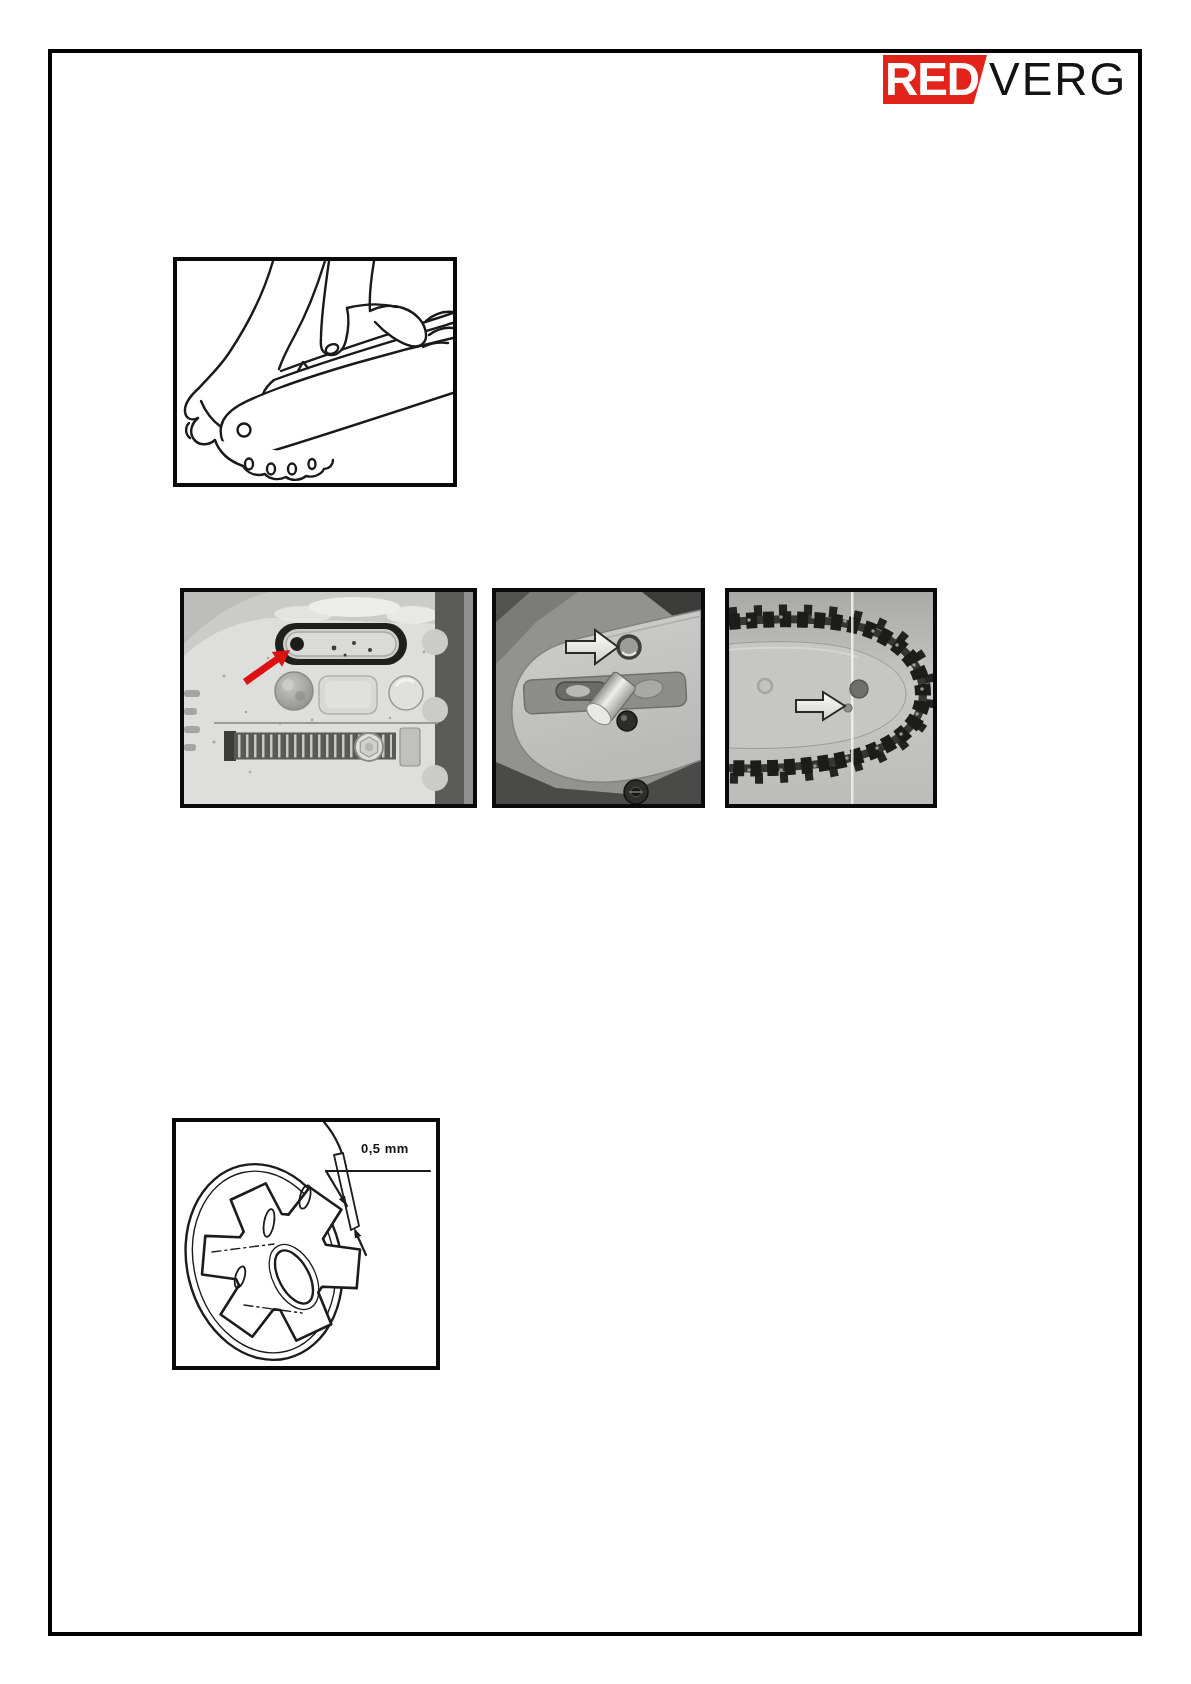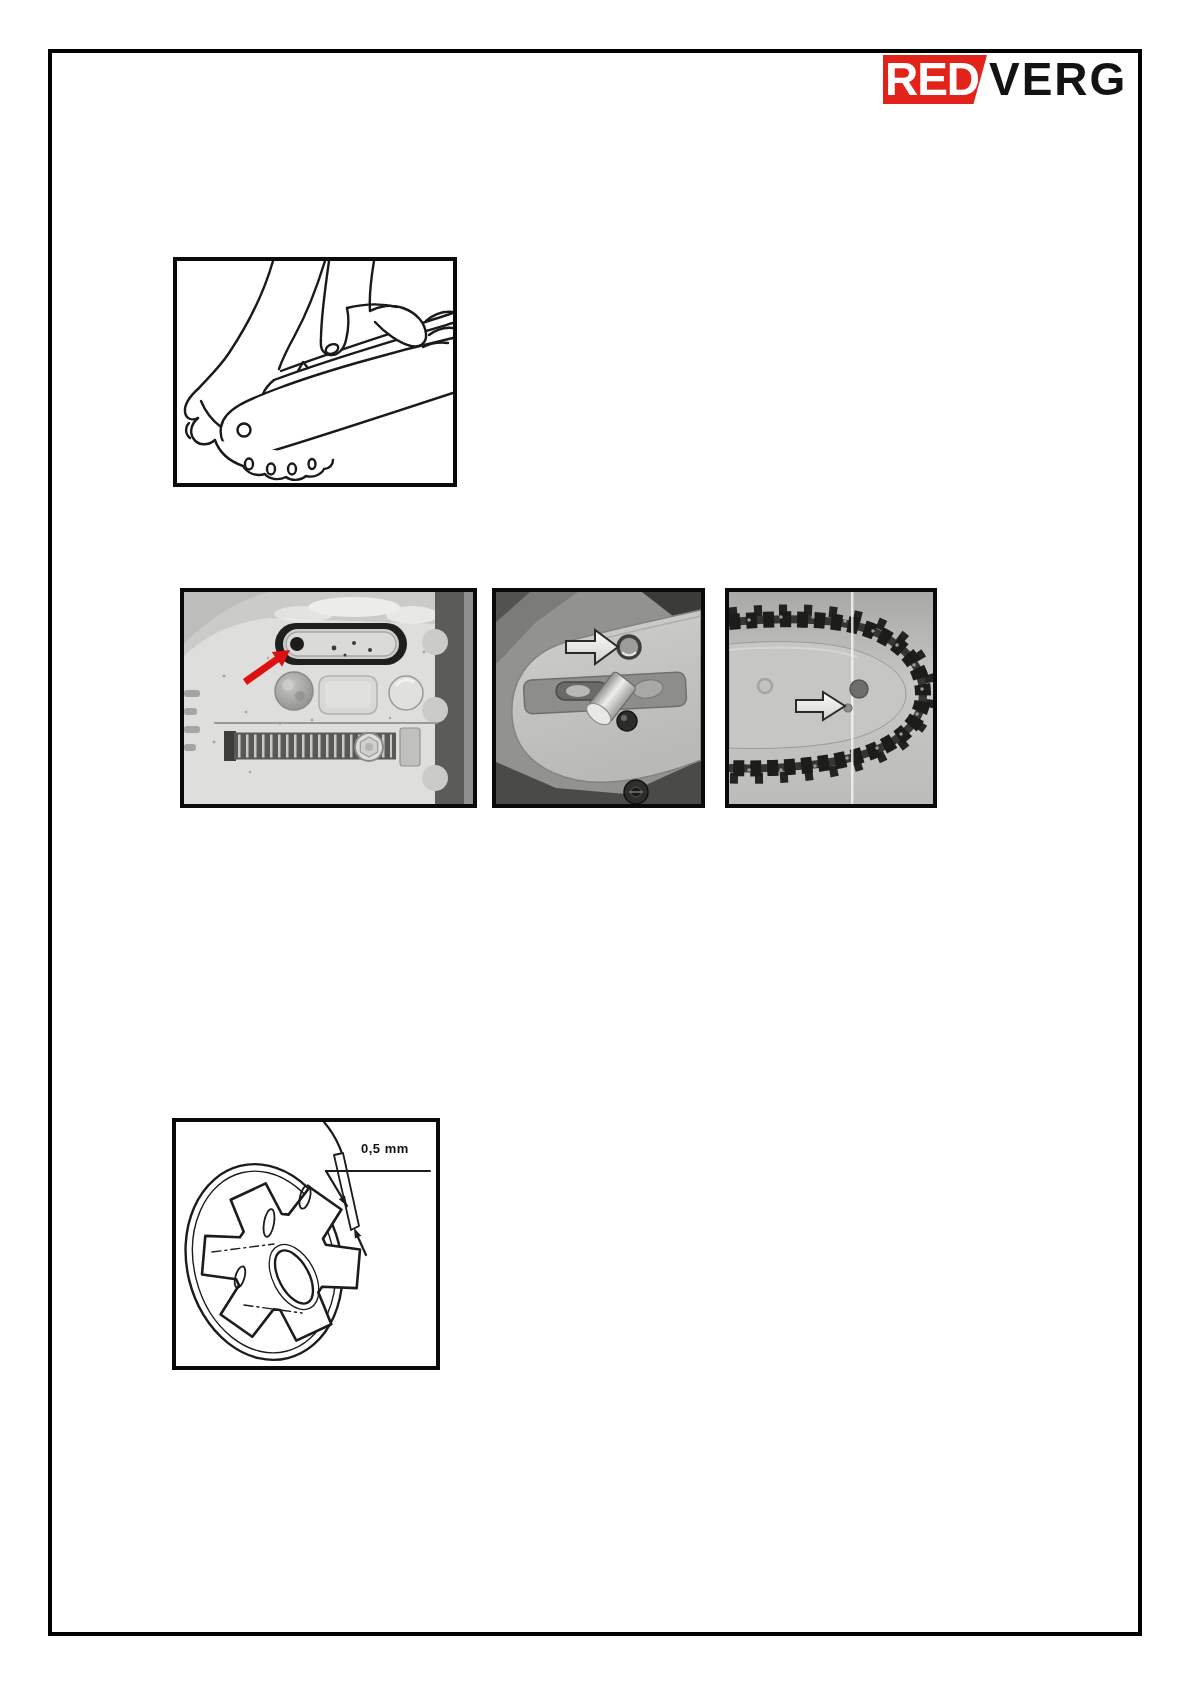--- a/index.html
+++ b/index.html
@@ -15,21 +15,21 @@
   .logo{position:absolute;left:883px;top:55px;height:49px;display:flex;align-items:stretch;}
   .logo-red{
     width:104px;display:flex;align-items:center;justify-content:center;
     clip-path:polygon(0 0,100% 0,87% 100%,0 100%);
   }
   .logo-red span{
     color:#fff;font-size:46px;font-weight:bold;letter-spacing:-1px;
     line-height:49px;transform:translateX(-3px);
   }
   .logo-black{
-    color:#131313;font-size:46px;font-weight:bold;letter-spacing:2px;
+    color:#131313;font-size:46px;font-weight:normal;letter-spacing:2px;
     line-height:49px;margin-left:2px;
   }
   
   .frame{
     position:absolute;box-sizing:border-box;border:4px solid #0a0a0a;
     background:#fff;overflow:hidden;
   }
   #fig-bar-check{left:173px;top:257px;width:284px;height:230px;}
   #photo-oil   {left:180px;top:588px;width:297px;height:220px;}
   #photo-tail  {left:492px;top:588px;width:213px;height:220px;}

